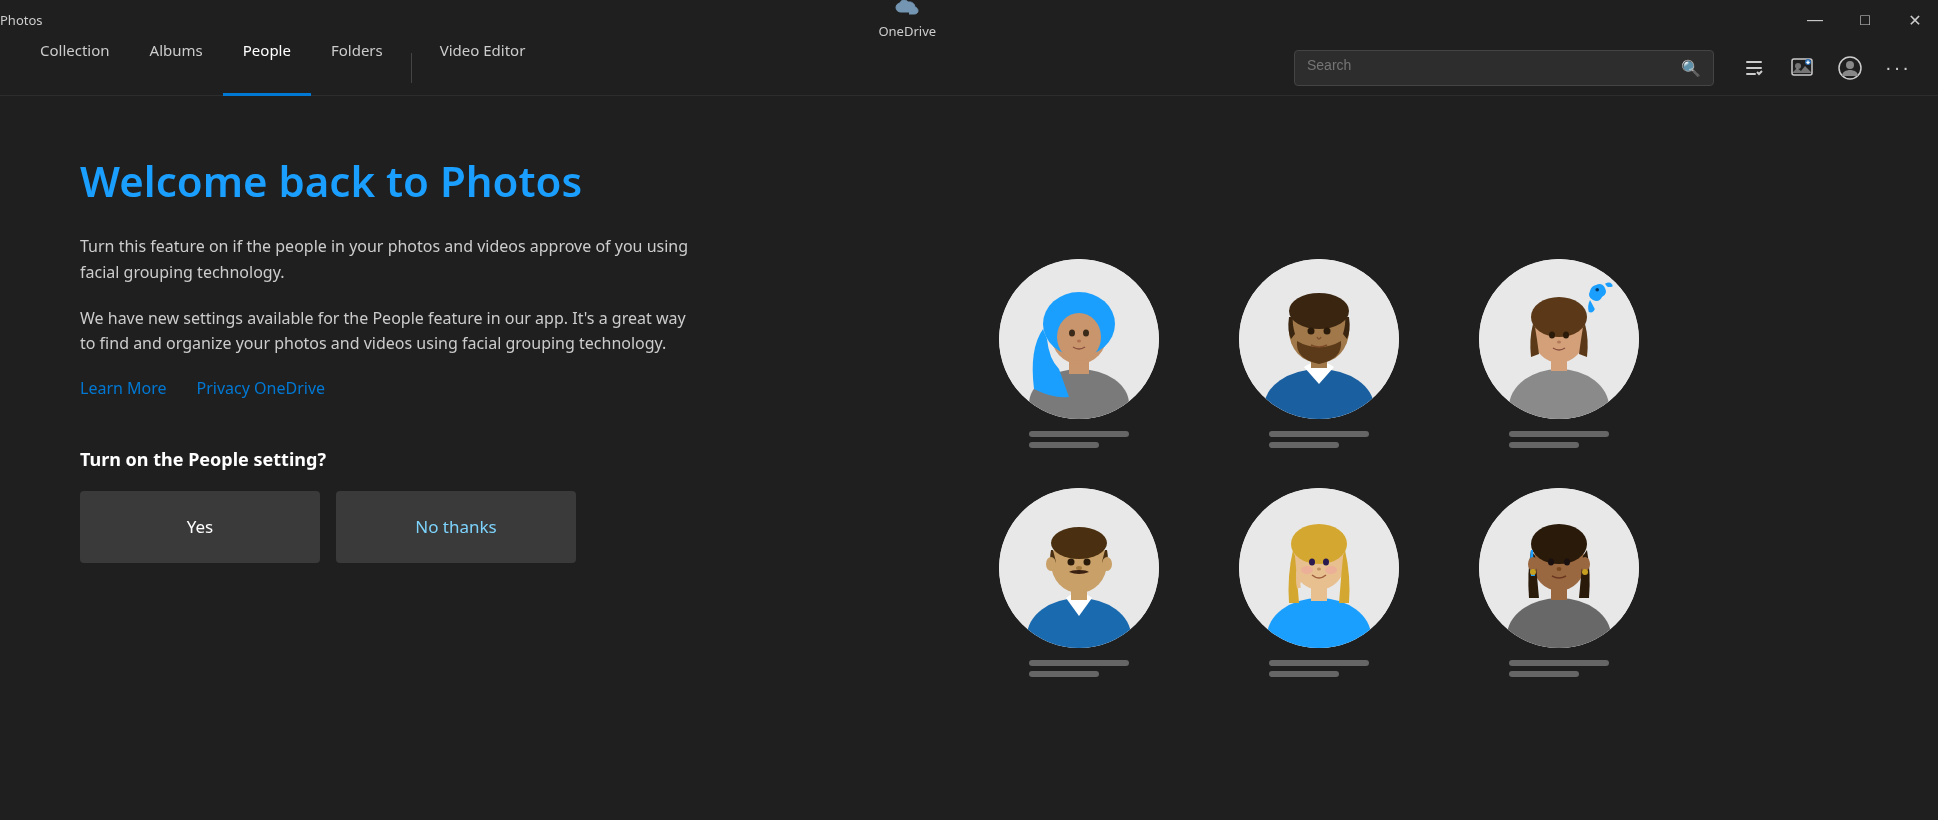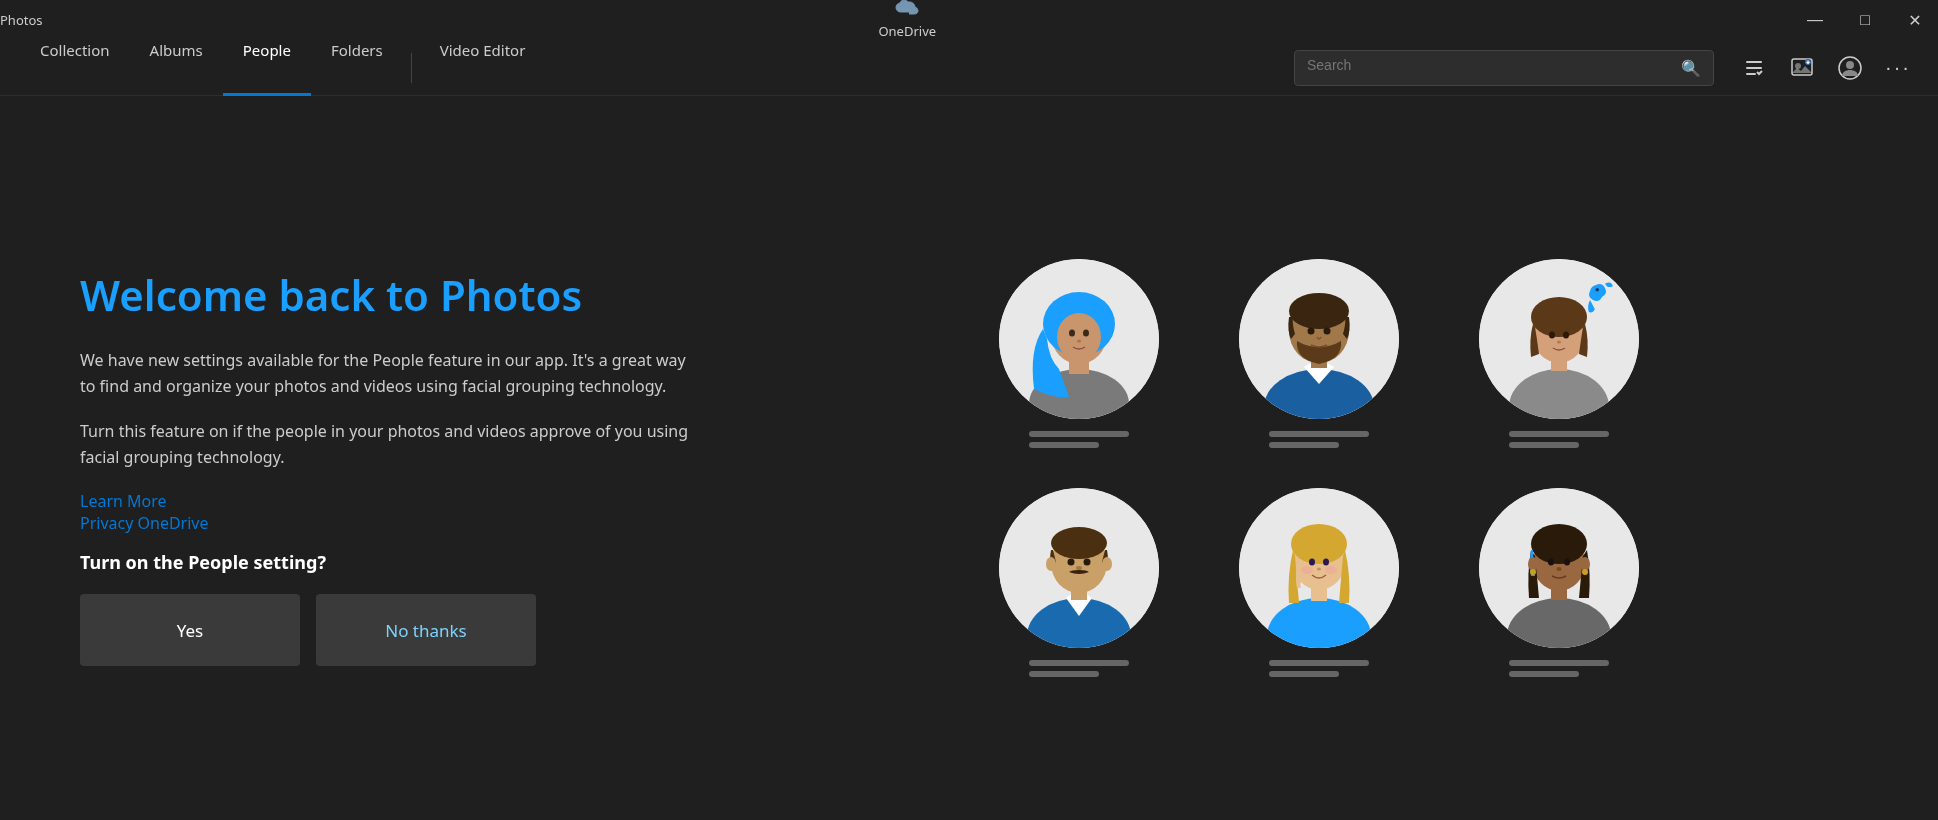--- a/index.html
+++ b/index.html
@@ -134,21 +134,20 @@
       justify-content: center;
       border-radius: 4px;
     }
 
     
     .main-content {
       display: flex;
       padding: 60px 80px 40px 80px;
       height: calc(820px - 40px - 56px);
       gap: 40px;
-      align-items: center;
     }
 
     .left-panel {
       flex: 0 0 700px;
       display: flex;
       flex-direction: column;
       gap: 0;
     }
 
     .welcome-title {
@@ -162,22 +161,22 @@
     .description-text {
       font-size: 16px;
       color: #cccccc;
       line-height: 1.6;
       margin-bottom: 20px;
       max-width: 620px;
     }
 
     .links-row {
       display: flex;
-      margin-bottom: 16px;
-      flex-direction: column;
+      gap: 30px;
+      margin-bottom: 48px;
     }
     .link-btn {
       font-size: 16px;
       color: #0078d4;
       background: transparent;
       border: none;
       cursor: pointer;
       padding: 0;
       text-decoration: none;
     }
@@ -187,21 +186,21 @@
       font-weight: 700;
       color: #ffffff;
       margin-bottom: 20px;
     }
 
     .action-buttons {
       display: flex;
       gap: 16px;
     }
     .action-btn {
-      width: 220px;
+      width: 240px;
       height: 72px;
       border-radius: 4px;
       border: none;
       font-size: 17px;
       cursor: pointer;
       font-family: 'Segoe UI', system-ui, sans-serif;
     }
     .btn-yes {
       background: #3a3a3a;
       color: #ffffff;
@@ -340,22 +339,22 @@
     </button>
     <button class="nav-action-btn">
       <span style="font-size:20px; letter-spacing:2px; color:#ccc;">···</span>
     </button>
   </div>
 </div>
 
 <div class="main-content">
   <div class="left-panel">
     <h1 class="welcome-title">Welcome back to Photos</h1>
+    <p class="description-text">Turn this feature on if the people in your photos and videos approve of you using facial grouping technology.</p>
     <p class="description-text">We have new settings available for the People feature in our app. It's a great way to find and organize your photos and videos using facial grouping technology.</p>
-    <p class="description-text">Turn this feature on if the people in your photos and videos approve of you using facial grouping technology.</p>
     <div class="links-row">
       <a href="#" class="link-btn">Learn More</a>
       <a href="#" class="link-btn">Privacy OneDrive</a>
     </div>
     <p class="setting-question">Turn on the People setting?</p>
     <div class="action-buttons">
       <button class="action-btn btn-yes">Yes</button>
       <button class="action-btn btn-no">No thanks</button>
     </div>
   </div>

